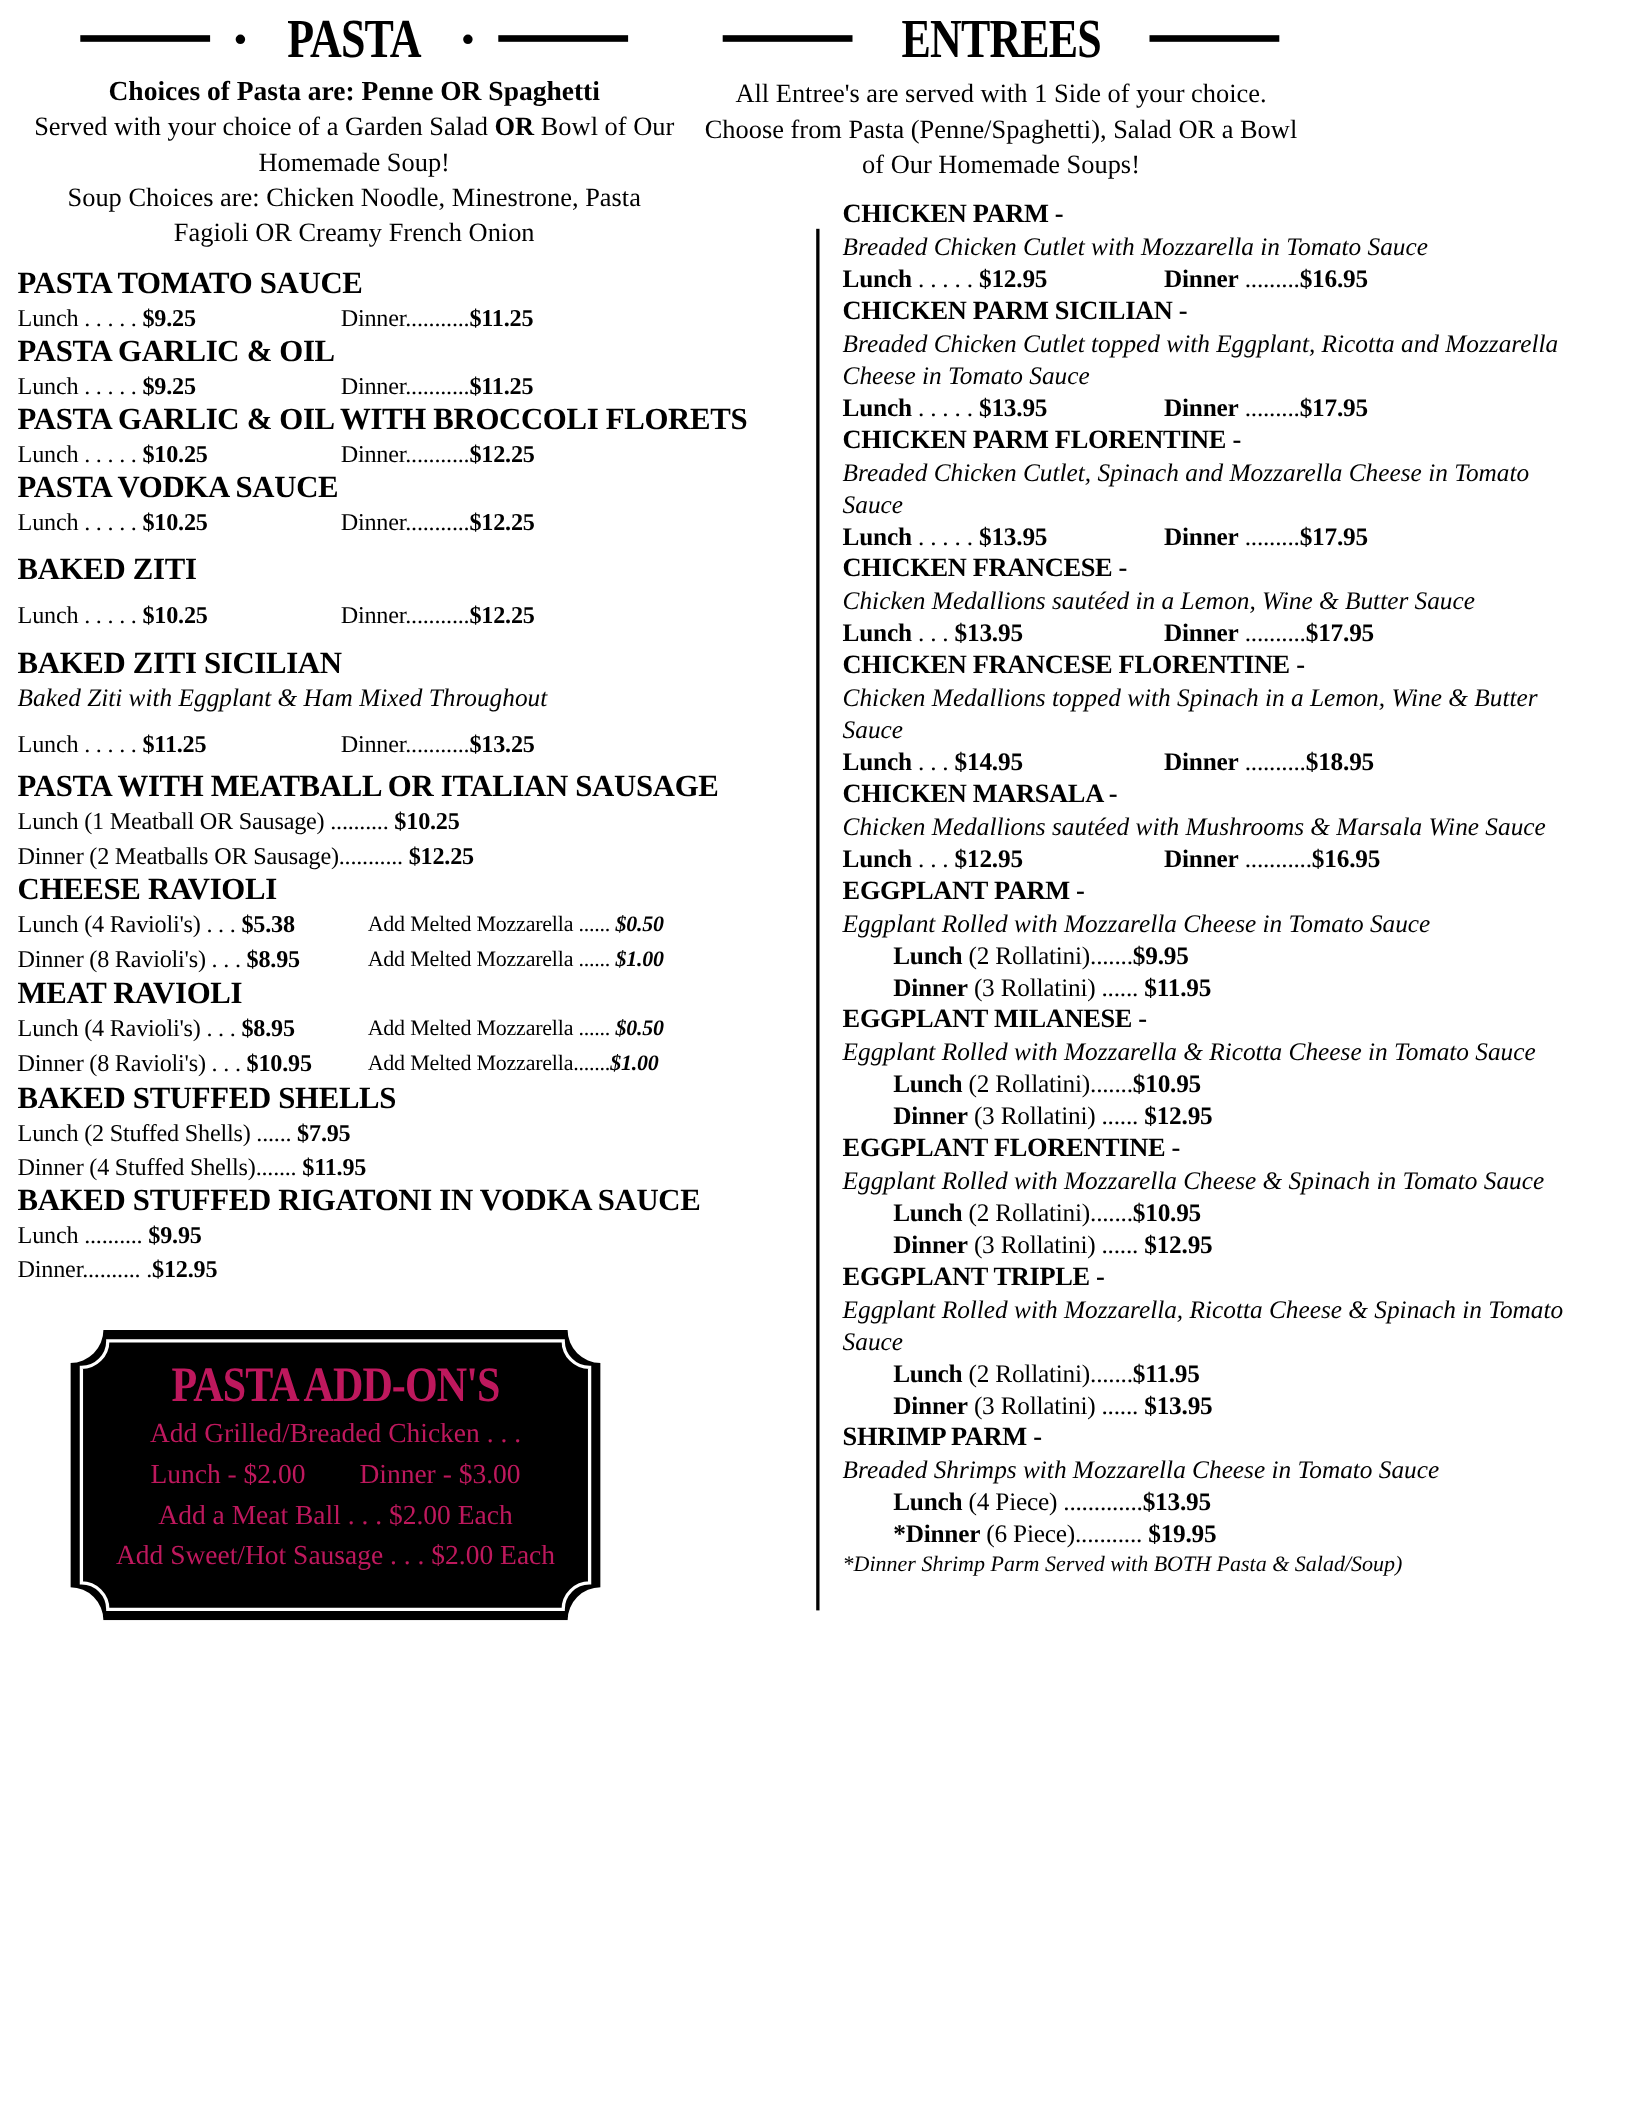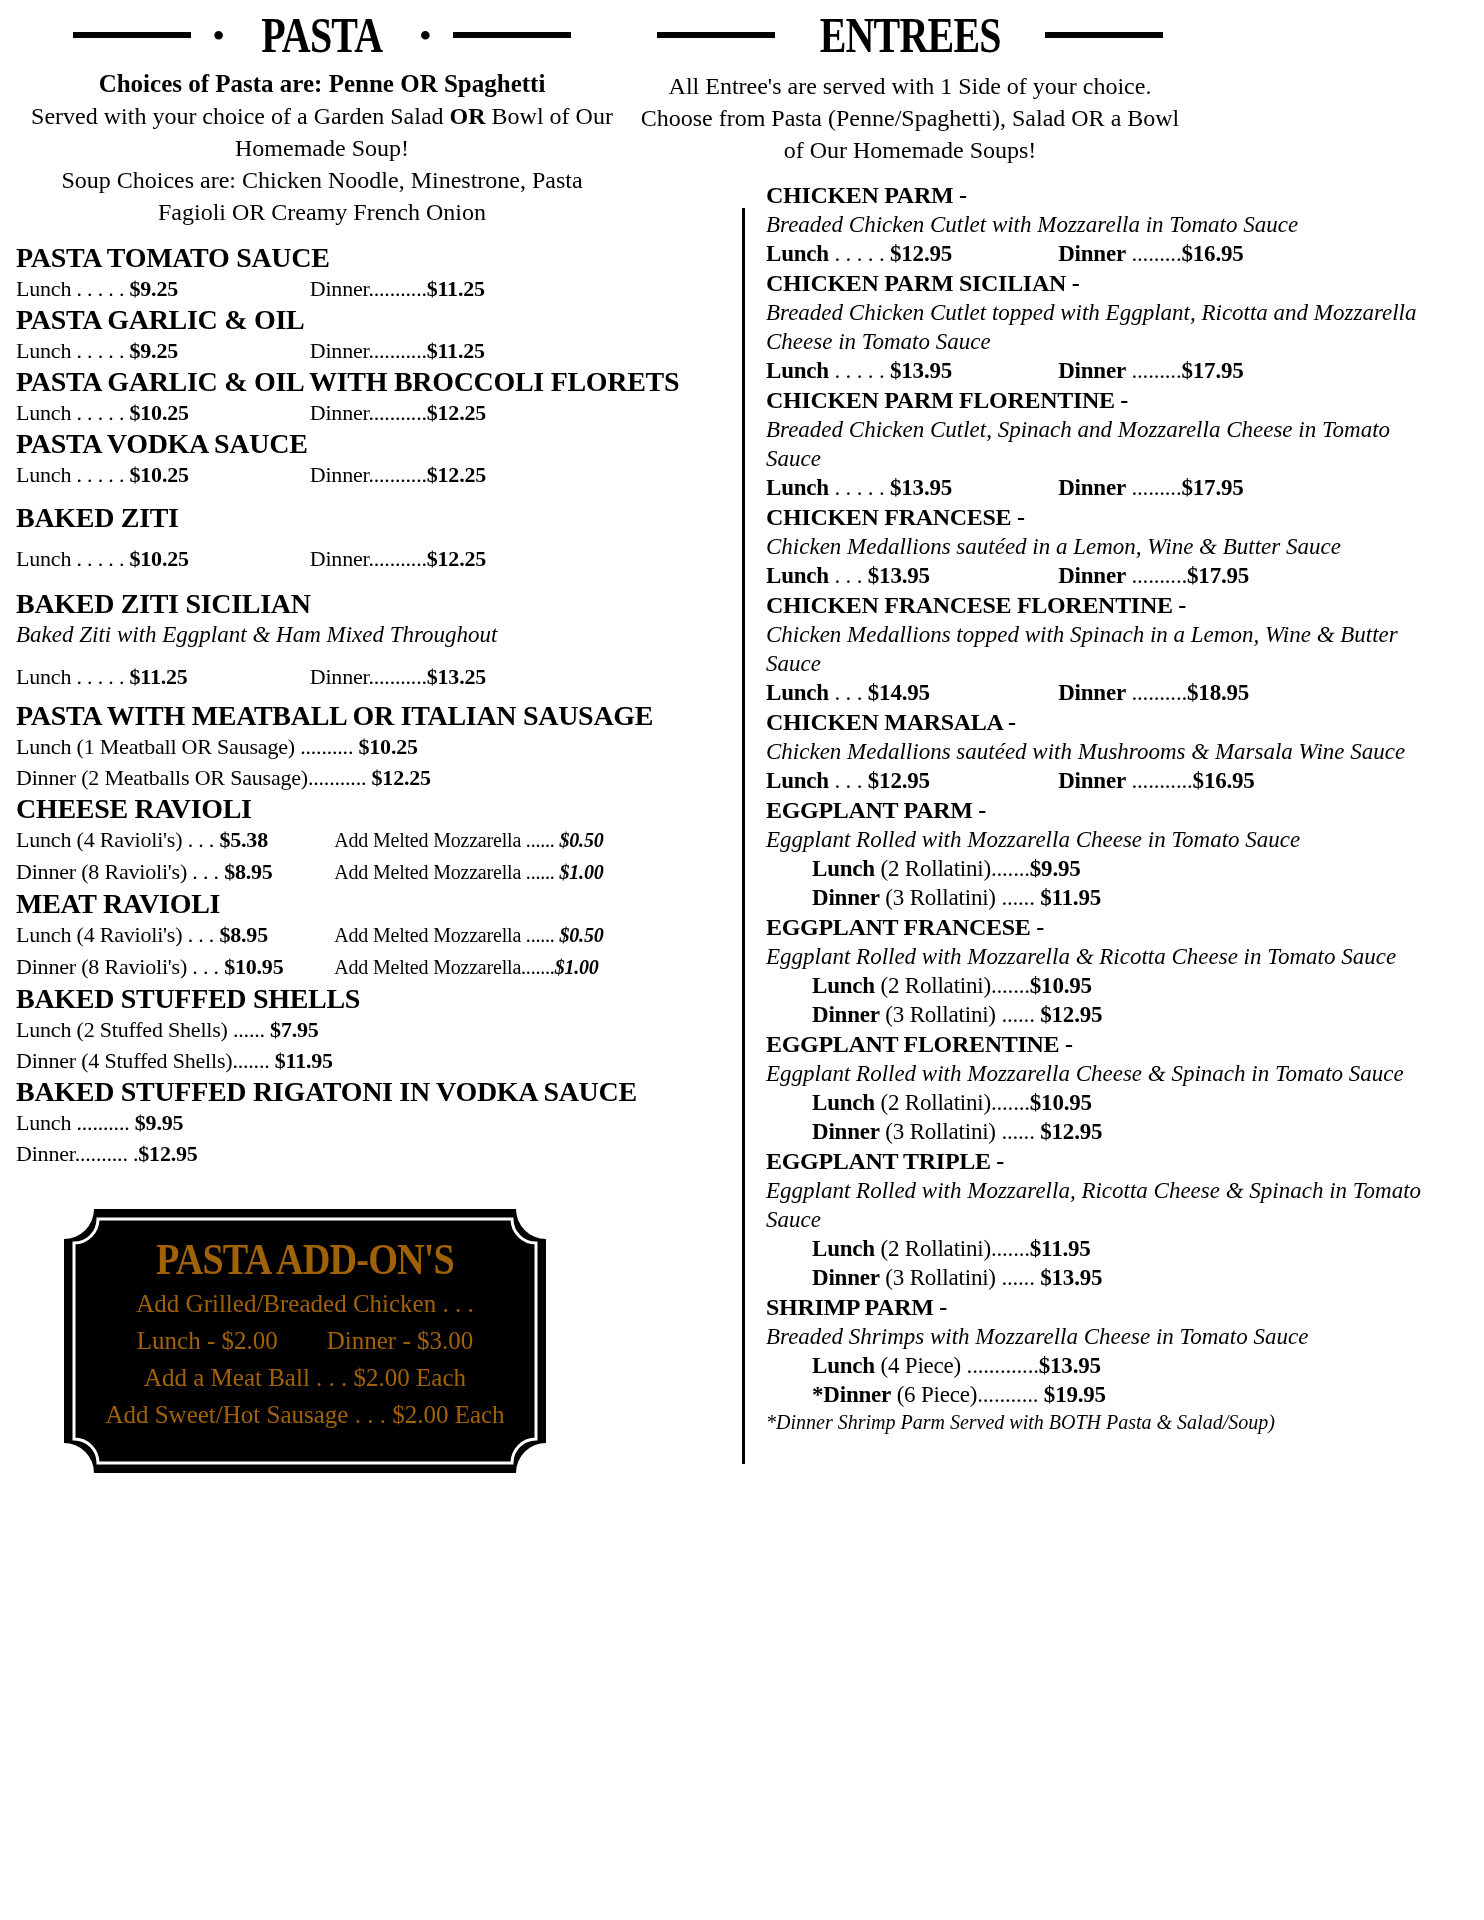--- a/index.html
+++ b/index.html
@@ -42,21 +42,21 @@
   .pasta-items .cell-b.note{font-size:20px;padding-top:1px;}
 
   .entree-items .item-name{font-size:24px;line-height:30px;}
   .entree-items .item-desc{font-style:italic;font-size:23px;line-height:29px;white-space:normal;}
   .entree-items .price-row{font-size:23px;line-height:29px;white-space:nowrap;letter-spacing:-0.2px;display:flex;}
   .entree-items .price-row.single{display:block;margin-left:46px;}
   .entree-items .cell-a{width:44%;flex:0 0 auto;}
   .entree-items .cell-b{flex:1;}
   .footnote{font-style:italic;font-size:20px;line-height:26px;}
 
-  .addon-box{position:relative;width:482px;height:264px;margin:40px 0 0 48px;color:#a16207;}
+  .addon-box{position:relative;width:482px;height:264px;margin:40px 0 0 48px;color:#be185d;}
   .addon-box svg{position:absolute;left:0;top:0;width:100%;height:100%;}
   .addon-content{position:relative;text-align:center;padding-top:24px;}
   .addon-title{font-size:45px;font-weight:bold;letter-spacing:-1px;transform:scaleX(0.85);transform-origin:center;}
   .addon-line{font-size:25px;line-height:37px;}
   .addon-split{display:flex;justify-content:center;gap:49px;font-size:25px;line-height:37px;}
 </style>
 </head>
 <body>
 
 <div class="divider"></div>
@@ -237,21 +237,21 @@
           <div class="cell-b"><span class="s-b">Dinner</span><span class="s-r"> ...........</span><span class="s-b">$16.95</span></div>
         </div>
       </div>
       <div class="item">
         <div class="item-name">EGGPLANT PARM -</div>
         <div class="item-desc">Eggplant Rolled with Mozzarella Cheese in Tomato Sauce</div>
         <div class="price-row single"><span class="s-b">Lunch</span><span class="s-r"> (2 Rollatini).......</span><span class="s-b">$9.95</span></div>
         <div class="price-row single"><span class="s-b">Dinner</span><span class="s-r"> (3 Rollatini) ...... </span><span class="s-b">$11.95</span></div>
       </div>
       <div class="item">
-        <div class="item-name">EGGPLANT FRANCESE -</div>
+        <div class="item-name">EGGPLANT MILANESE -</div>
         <div class="item-desc">Eggplant Rolled with Mozzarella &amp; Ricotta Cheese in Tomato Sauce</div>
         <div class="price-row single"><span class="s-b">Lunch</span><span class="s-r"> (2 Rollatini).......</span><span class="s-b">$10.95</span></div>
         <div class="price-row single"><span class="s-b">Dinner</span><span class="s-r"> (3 Rollatini) ...... </span><span class="s-b">$12.95</span></div>
       </div>
       <div class="item">
         <div class="item-name">EGGPLANT FLORENTINE -</div>
         <div class="item-desc">Eggplant Rolled with Mozzarella Cheese &amp; Spinach in Tomato Sauce</div>
         <div class="price-row single"><span class="s-b">Lunch</span><span class="s-r"> (2 Rollatini).......</span><span class="s-b">$10.95</span></div>
         <div class="price-row single"><span class="s-b">Dinner</span><span class="s-r"> (3 Rollatini) ...... </span><span class="s-b">$12.95</span></div>
       </div>

